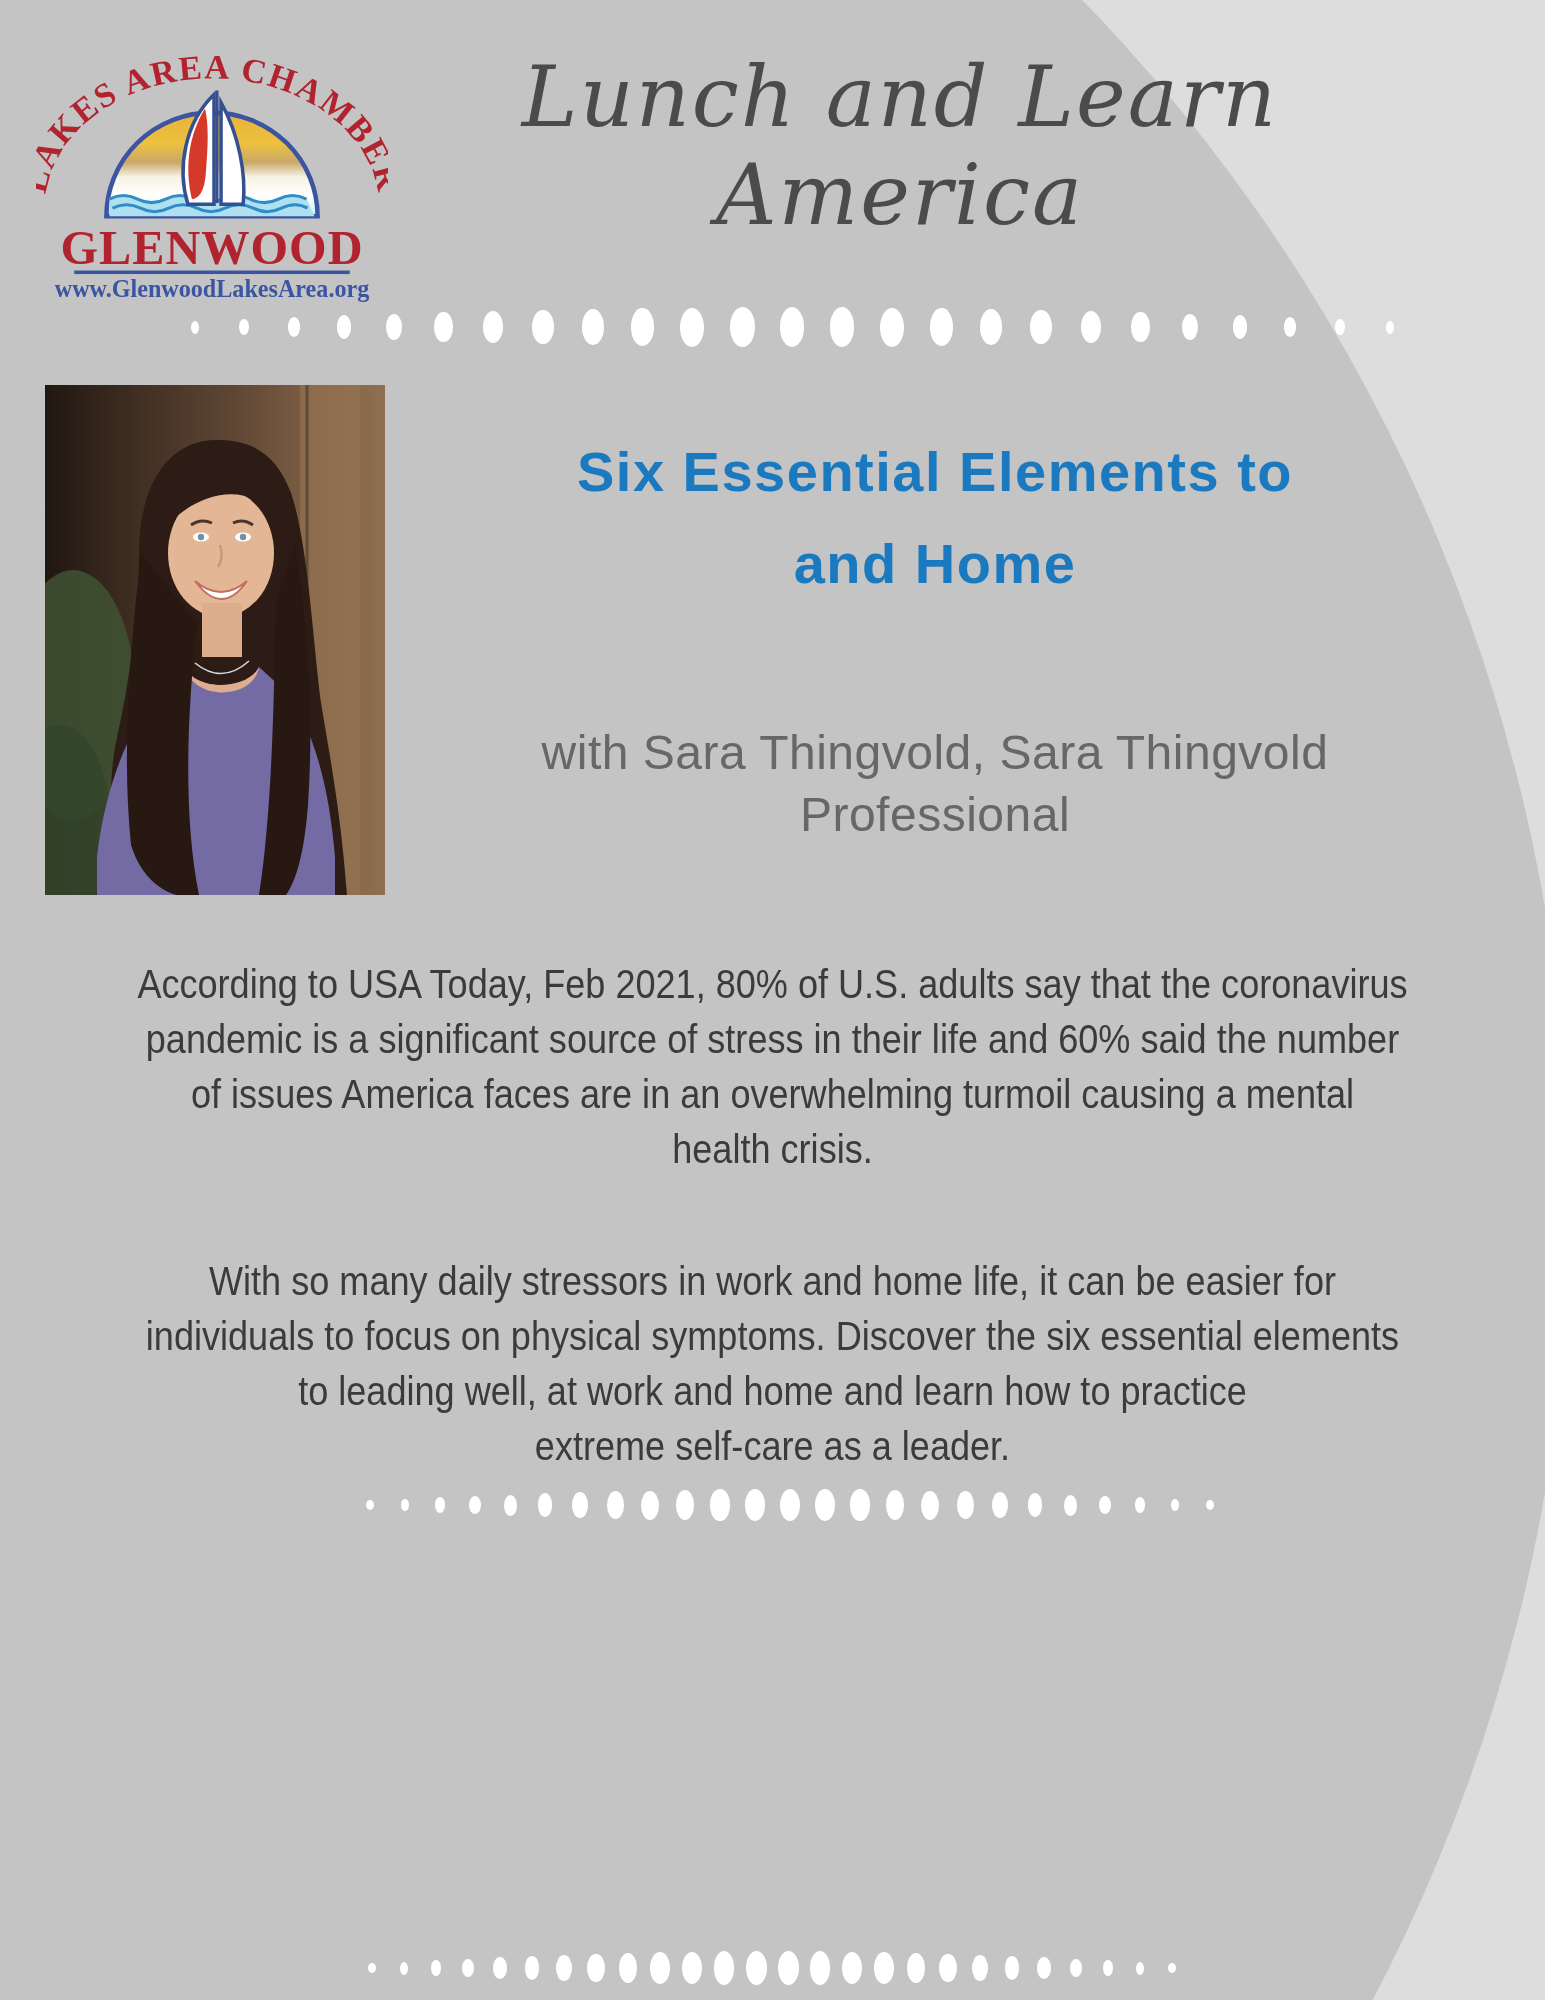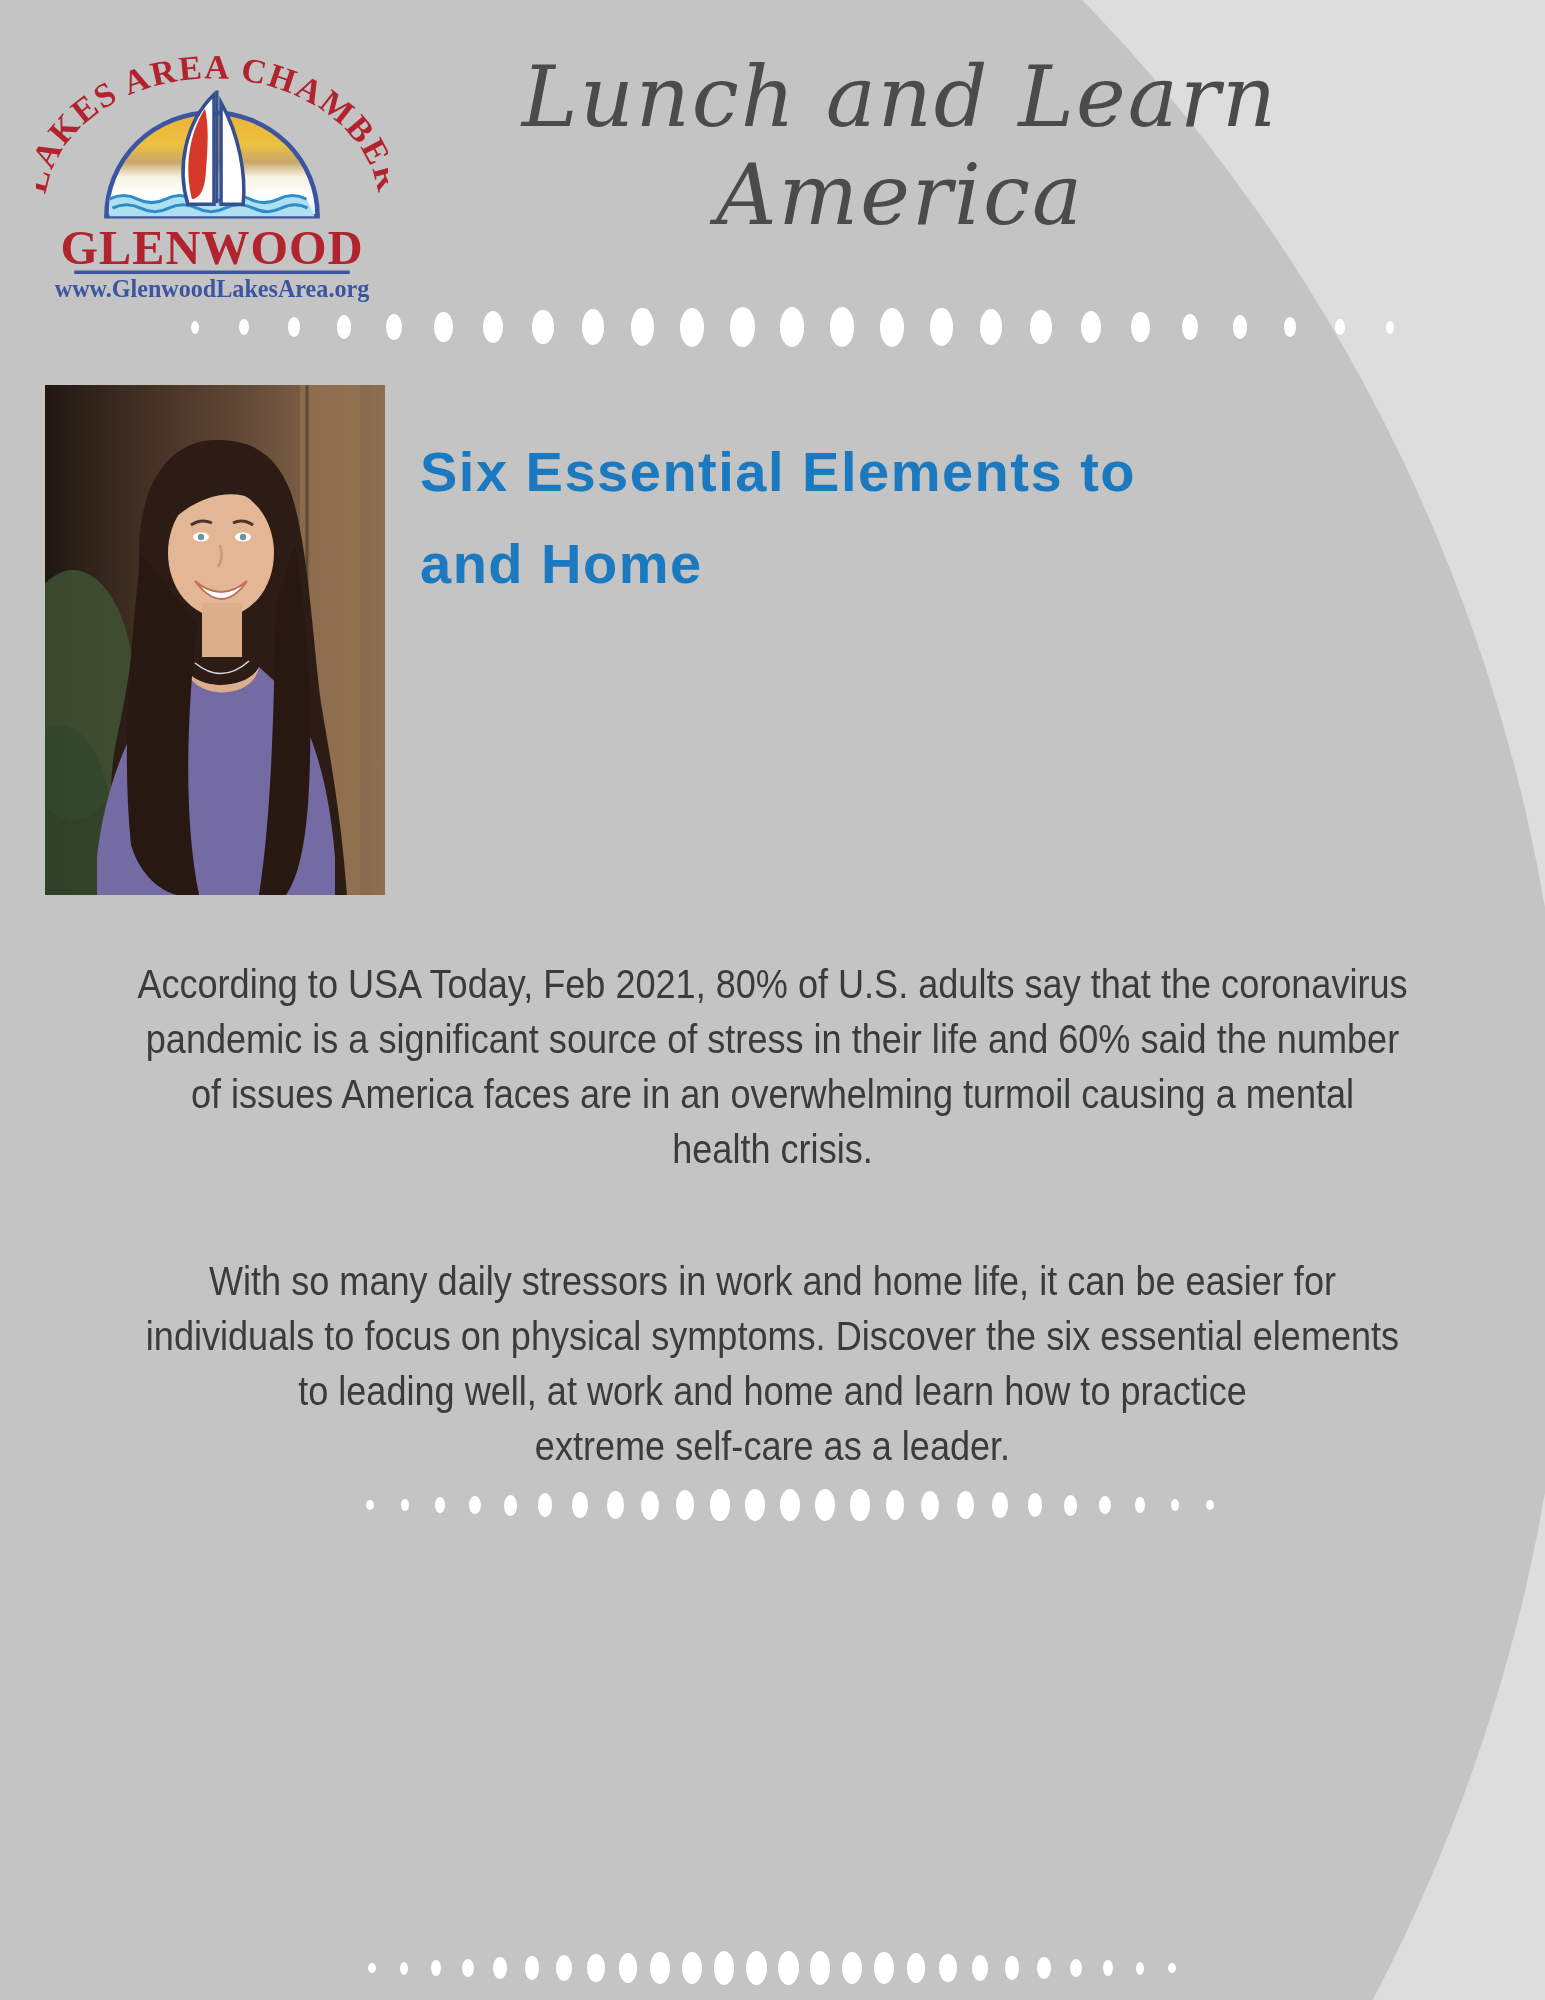--- a/index.html
+++ b/index.html
@@ -16,21 +16,21 @@
   .logo-svg{position:absolute;left:36px;top:52px;width:352px;height:252px;}
   .script-title{
     position:absolute;left:460px;top:48px;width:880px;text-align:center;
     font-family:"DejaVu Serif", serif;font-style:italic;
     font-size:84px;line-height:98px;color:#4a4c4c;letter-spacing:2px;
   }
   
   .photo-svg{position:absolute;left:45px;top:385px;width:340px;height:510px;}
   
   .title-block{
-    position:absolute;left:420px;top:426px;width:1030px;text-align:left;
+    position:absolute;left:420px;top:426px;width:1030px;text-align:center;
     color:#1b79c0;font-weight:bold;font-size:56px;line-height:92px;letter-spacing:1.5px;
   }
   .subtitle-block{
     position:absolute;left:420px;top:722px;width:1030px;text-align:center;
     color:#666767;font-size:48px;line-height:62px;letter-spacing:0.5px;
   }
   
   .para{
     position:absolute;left:0;width:1545px;text-align:center;
     color:#3a3b3b;font-size:41px;line-height:55px;
@@ -136,20 +136,24 @@
 
     <path d="M 96,168 C 86,258 76,360 86,460 C 96,492 116,506 132,510 L 154,510 C 138,430 142,330 152,238 Z" fill="#281812"></path>
     <path d="M 250,160 C 263,240 269,330 263,420 C 259,470 251,496 241,510 L 214,510 C 228,420 229,300 231,218 Z" fill="#281812"></path>
   </svg>
 
   <div class="title-block">
     <div>Six Essential Elements to</div>
     <div>and Home</div>
   </div>
 
+  <div class="subtitle-block">
+    <div>with Sara Thingvold, Sara Thingvold</div>
+    <div>Professional</div>
+  </div>
 
   <div class="para para1">
     <div>According to USA Today, Feb 2021, 80% of U.S. adults say that the coronavirus</div>
     <div>pandemic is a significant source of stress in their life and 60% said the number</div>
     <div>of issues America faces are in an overwhelming turmoil causing a mental</div>
     <div>health crisis.</div>
   </div>
 
   <div class="para para2">
     <div>With so many daily stressors in work and home life, it can be easier for</div>

